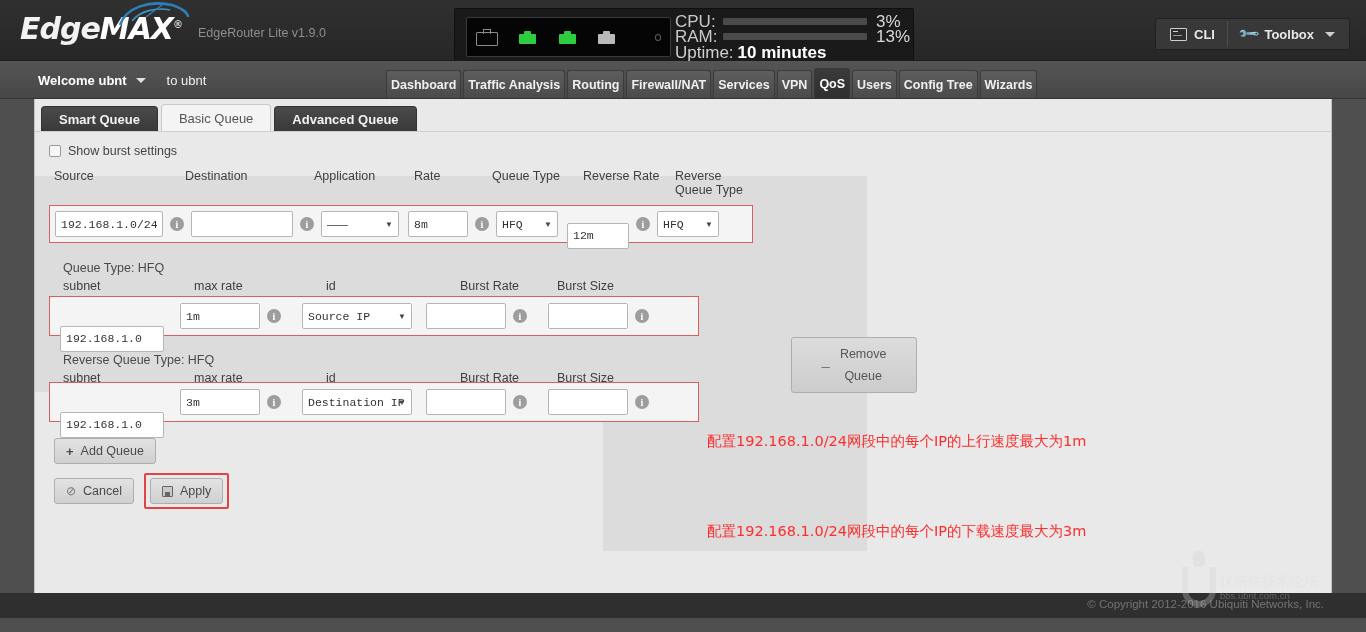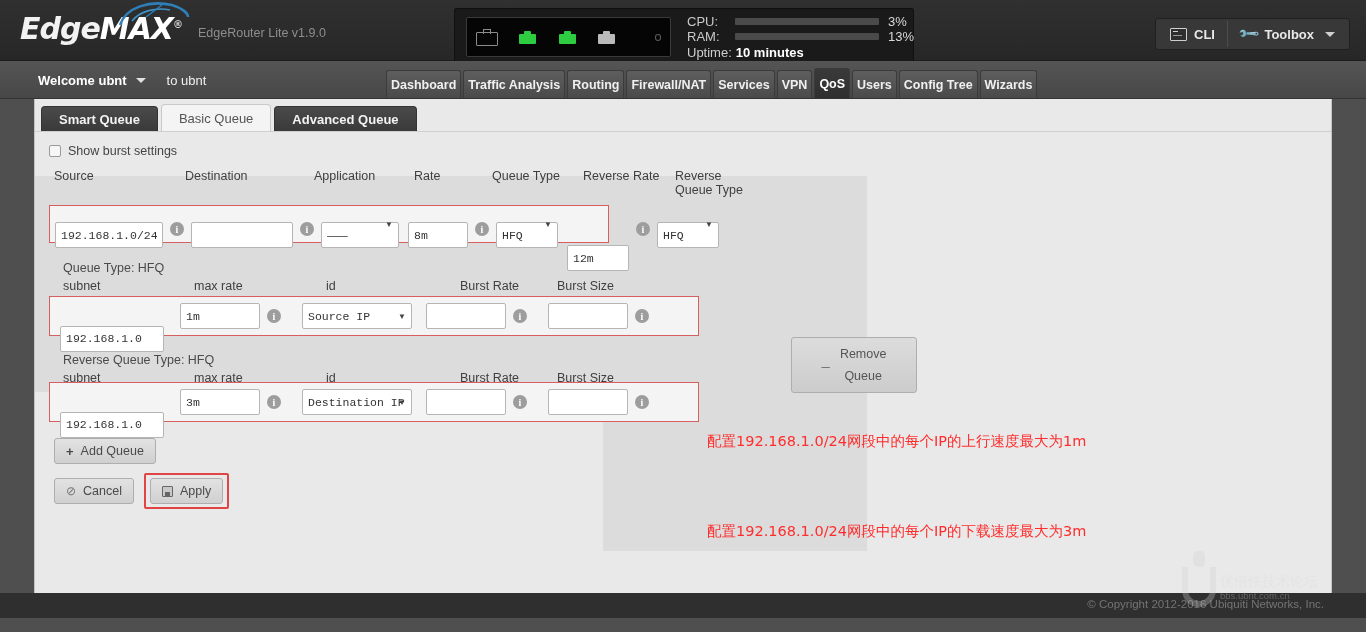--- a/index.html
+++ b/index.html
@@ -75,21 +75,21 @@
   }
   .led .lbody { position:absolute; left:0; top:3px; width:17px; height:10px; border-radius:1px; }
   .led .ltab  { position:absolute; left:5px; top:0;  width:7px;  height:4px; border-radius:1px 1px 0 0; }
   .led.on  .lbody, .led.on  .ltab { background:#2ecc40; }
   .led.off .lbody, .led.off .ltab { background:#b9b9b9; }
   .dot-port {
     margin-left: 42px; width: 7px; height: 7px;
     border: 1px solid #5c5c5c; border-radius: 50%;
   }
   .stats {
-    margin-left: 16px; color: #cfcfcf; font-size: 13px;
+    margin-left: 4px; color: #cfcfcf; font-size: 17px;
     line-height: 15px;
   }
   .stat-row { display: flex; align-items: center; height: 15px; }
   .stat-label { width: 48px; color: #c9c9c9; }
   .bar-track {
     width: 144px; height: 7px; background: #4a4a4a; border-radius: 1px;
     position: relative; overflow: hidden;
   }
   .bar-fill { height: 100%; background: #1b9fd8; }
   .stat-val { margin-left: 9px; color: #d8d8d8; }
@@ -204,23 +204,23 @@
   .cw-src { width:131px; }
   .cw-dst { width:129px; }
   .cw-app { width:100px; }
   .cw-rate { width:78px; }
   .cw-qt  { width:91px; }
   .cw-rr  { width:92px; }
   .cw-rqt { width:80px; }
 
   
   .qrow {
-    display:flex; gap:0;
+    display:flex; align-items:center; gap:0;
     border:1px solid #d66060; background:#f4f4f4;
-    padding: 16px 5px; width: 560px; height: 38px;
+    padding: 16px 5px; width: 704px; height: 38px;
     position:relative;
   }
   input.tf {
     font-family: "Liberation Mono", monospace;
     font-size:11.5px; color:#333;
     border:1px solid #b5b5b5; background:#fff;
     border-radius:2px; height:26px; padding: 0 5px;
     outline:none;
   }
   .i-src { width:108px; }

